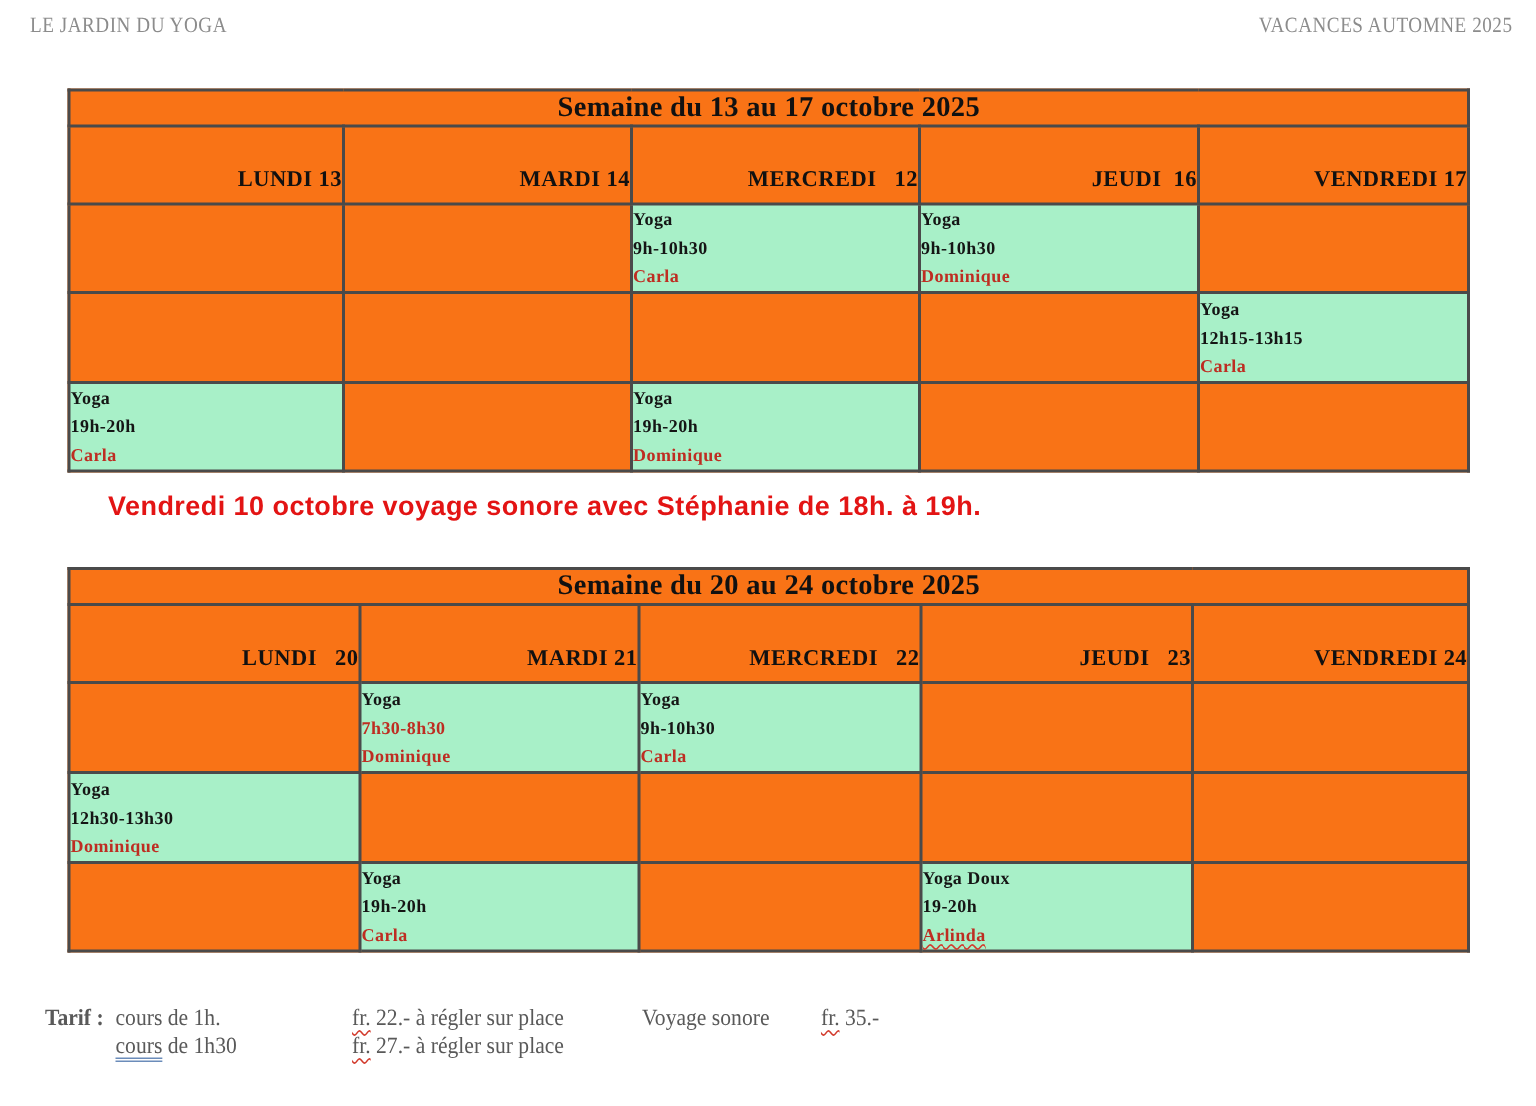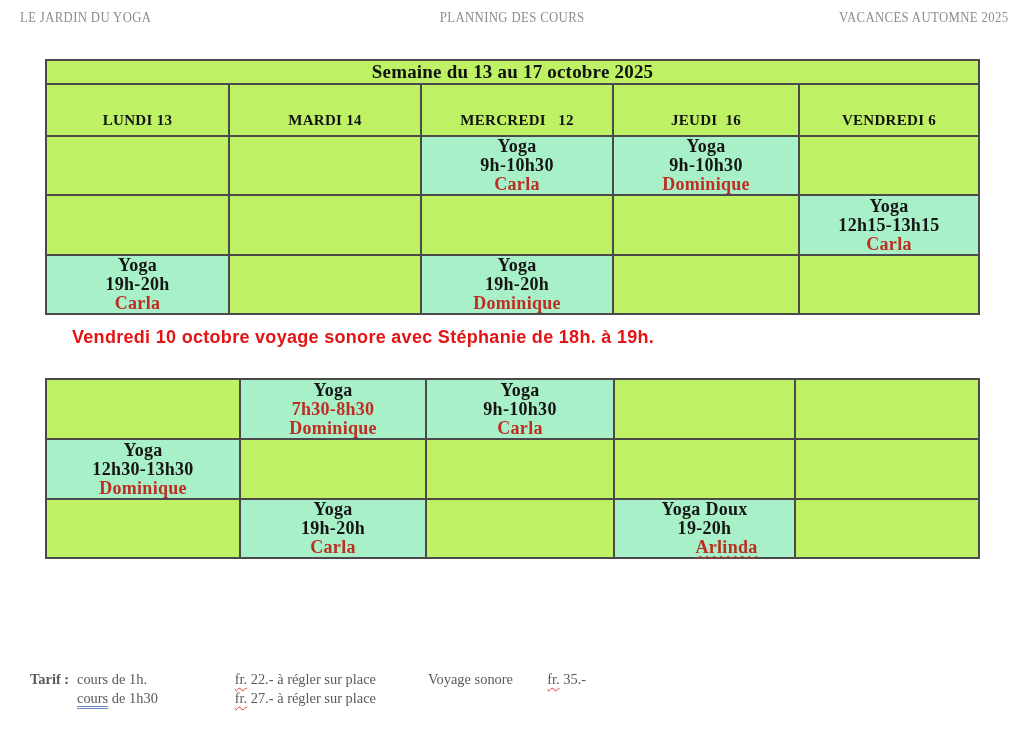--- a/index.html
+++ b/index.html
@@ -7,32 +7,32 @@
     width:1024px;height:737px;background:#ffffff;position:relative;overflow:hidden;
     font-family:"Liberation Serif", serif;
   }
   
   .top-header{position:absolute;top:9px;left:0;width:1024px;height:22px;color:#8c8c8c;font-size:14.5px;letter-spacing:.4px;}
   .top-header .hl{position:absolute;left:20px;top:0;display:inline-block;transform:scaleX(.88);transform-origin:0 50%;}
   .top-header .hc{position:absolute;left:0;top:0;width:1024px;text-align:center;}
   .top-header .hc span{display:inline-block;transform:scaleX(.88);transform-origin:50% 50%;}
   .top-header .hr{position:absolute;right:16px;top:0;display:inline-block;transform:scaleX(.88);transform-origin:100% 50%;}
   
-  .sched{position:absolute;left:45px;border-collapse:collapse;table-layout:fixed;width:933px;background:#bef264;}
+  .sched{position:absolute;left:45px;border-collapse:collapse;table-layout:fixed;width:933px;background:#f97316;}
   #t1{top:59px;} #t2{top:378px;}
   .sched th,.sched td{border:2px solid #4a4a4a;padding:0;margin:0;}
   .sched .row-title th{height:22px;font-size:19px;font-weight:bold;color:#111;text-align:center;letter-spacing:.2px;}
-  .sched .row-days th{height:44px;vertical-align:bottom;padding-bottom:6px;font-size:15px;font-weight:bold;color:#111;text-align:center;white-space:pre;letter-spacing:.3px;}
+  .sched .row-days th{height:44px;vertical-align:bottom;padding-bottom:6px;font-size:15px;font-weight:bold;color:#111;text-align:right;white-space:pre;letter-spacing:.3px;}
   #t1 .row-a td{height:56px;} #t1 .row-b td{height:58px;} #t1 .row-c td{height:57px;}
   #t2 .row-a td{height:58px;} #t2 .row-b td{height:58px;} #t2 .row-c td{height:56px;}
   td.filled{background:#A8F0C8;}
-  .entry{font-weight:bold;font-size:18px;line-height:19px;text-align:center;color:#151515;letter-spacing:.3px;}
+  .entry{font-weight:bold;font-size:12px;line-height:19px;text-align:left;color:#151515;letter-spacing:.3px;}
   .entry .teacher{color:#BE2D22;font-family:Liberation Serif, serif;}
   .entry .time.red{color:#BE2D22;}
-  .misspelled{text-decoration-line:underline;text-decoration-style:wavy;text-decoration-color:#d23b2d;text-decoration-thickness:1px;text-underline-offset:2px;padding-left:44px;}
+  .misspelled{text-decoration-line:underline;text-decoration-style:wavy;text-decoration-color:#d23b2d;text-decoration-thickness:1px;text-underline-offset:2px;}
   
   .announcement{
     position:absolute;top:327px;left:72px;white-space:pre;
     font-family:"Liberation Sans", sans-serif;font-weight:bold;font-size:18px;letter-spacing:.3px;color:#E31414;
   }
   
   .tarif span.pos{position:absolute;white-space:pre;font-size:15.5px;color:#595959;display:inline-block;transform:scaleX(.93);transform-origin:0 50%;}
   .tarif .t-label{left:30px;top:670px;font-weight:bold;color:#4d4d4d;}
   .tarif .c1{left:77px;top:670px;}
   .tarif .p1{left:204px;top:670px;}
@@ -40,42 +40,41 @@
   .tarif .c2{left:77px;top:689px;}
   .tarif .p2{left:204px;top:689px;}
   .wavy{text-decoration-line:underline;text-decoration-style:wavy;text-decoration-color:#d23b2d;text-decoration-thickness:1px;text-underline-offset:3px;margin-left:33px;}
   .grammar{text-decoration-line:underline;text-decoration-style:double;text-decoration-color:#6b8cba;text-decoration-thickness:1px;text-underline-offset:3px;}
 </style>
 </head>
 <body>
 
 <div class="top-header">
   <span class="hl">LE JARDIN DU YOGA</span>
-  <span class="hc"><span>PLANNING DES COURS</span></span>
   <span class="hr">VACANCES AUTOMNE 2025</span>
 </div>
 
 <table class="sched" id="t1">
   <colgroup>
       <col style="width:183px">
       <col style="width:192px">
       <col style="width:192px">
       <col style="width:186px">
       <col style="width:180px">
     </colgroup>
   <tbody>
       <tr class="row-title">
         <th colspan="5">Semaine du 13 au 17 octobre 2025</th>
       </tr>
   <tr class="row-days">
     <th>LUNDI 13</th>
     <th>MARDI 14</th>
     <th>MERCREDI   12</th>
     <th>JEUDI  16</th>
-    <th>VENDREDI 6</th>
+    <th>VENDREDI 17</th>
   </tr>
   <tr class="row-a">
     <td></td>
     <td></td>
     <td class="filled">
       <div class="entry">
         <div class="activity">Yoga</div>
         <div class="time">9h-10h30</div>
         <div class="teacher">Carla</div>
       </div>
@@ -128,20 +127,30 @@
 
 <table class="sched" id="t2">
   <colgroup>
       <col style="width:194px">
       <col style="width:186px">
       <col style="width:188px">
       <col style="width:181px">
       <col style="width:184px">
     </colgroup>
   <tbody>
+      <tr class="row-title">
+        <th colspan="5">Semaine du 20 au 24 octobre 2025</th>
+      </tr>
+  <tr class="row-days">
+    <th>LUNDI   20</th>
+    <th>MARDI 21</th>
+    <th>MERCREDI   22</th>
+    <th>JEUDI   23</th>
+    <th>VENDREDI 24</th>
+  </tr>
   <tr class="row-a">
     <td></td>
     <td class="filled">
       <div class="entry">
         <div class="activity">Yoga</div>
         <div class="time red">7h30-8h30</div>
         <div class="teacher">Dominique</div>
       </div>
     </td>
     <td class="filled">

